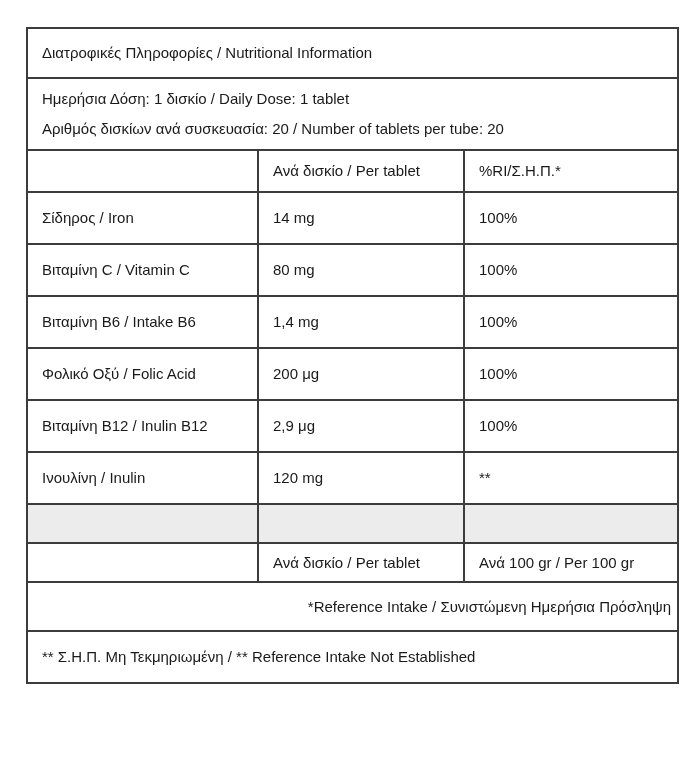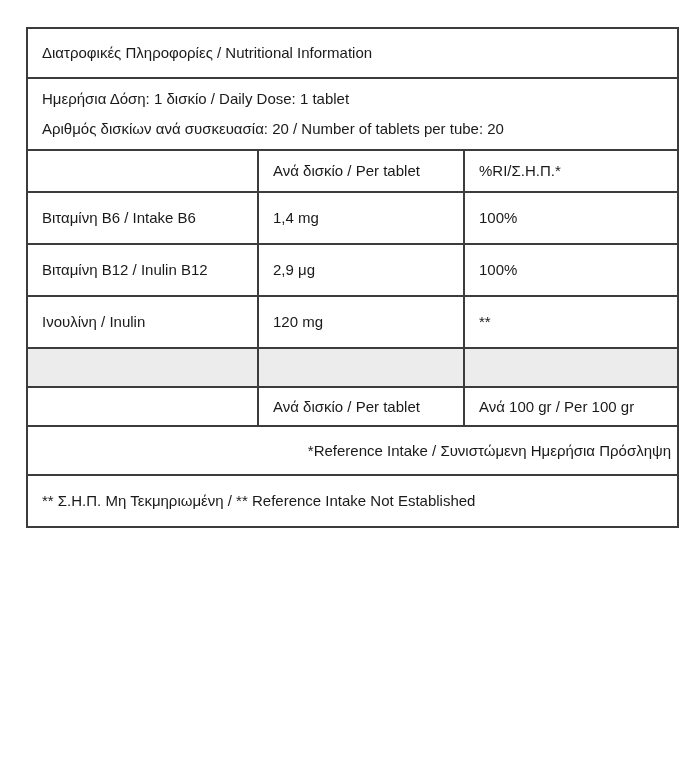--- a/index.html
+++ b/index.html
@@ -64,22 +64,37 @@
     </td>
   </tr>
 
   <tr class="row-header">
     <td class="name-cell"></td>
     <td>Ανά δισκίο / Per tablet</td>
     <td>%RI/Σ.Η.Π.*</td>
   </tr>
 
   <tr class="row-nutrient">
+    <td class="name-cell">Σίδηρος / Iron</td>
+    <td>14 mg</td>
+    <td>100%</td>
+  </tr>
+  <tr class="row-nutrient">
+    <td class="name-cell">Βιταμίνη C / Vitamin C</td>
+    <td>80 mg</td>
+    <td>100%</td>
+  </tr>
+  <tr class="row-nutrient">
     <td class="name-cell">Βιταμίνη B6 / Intake B6</td>
     <td>1,4 mg</td>
+    <td>100%</td>
+  </tr>
+  <tr class="row-nutrient">
+    <td class="name-cell">Φολικό Οξύ / Folic Acid</td>
+    <td>200 μg</td>
     <td>100%</td>
   </tr>
   <tr class="row-nutrient">
     <td class="name-cell">Βιταμίνη B12 / Inulin B12</td>
     <td>2,9 μg</td>
     <td>100%</td>
   </tr>
   <tr class="row-nutrient">
     <td class="name-cell">Ινουλίνη / Inulin</td>
     <td>120 mg</td>

